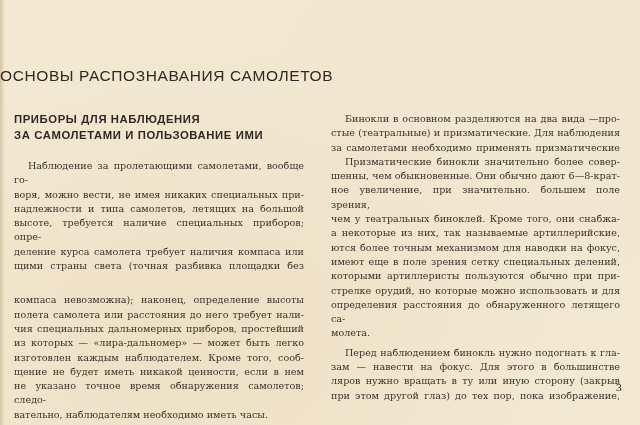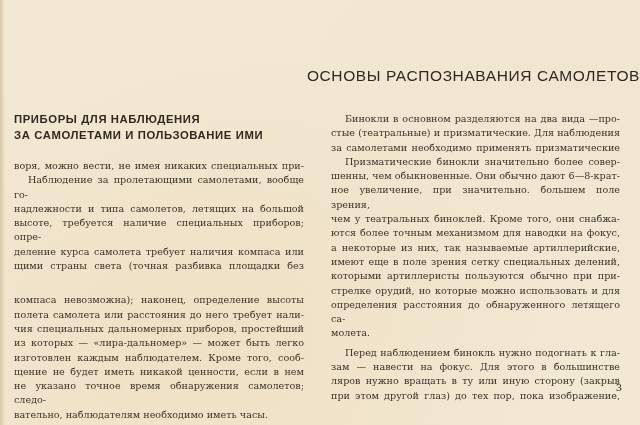--- a/index.html
+++ b/index.html
@@ -7,21 +7,21 @@
     width: 640px; height: 425px; overflow: hidden;
     background: #f3e8d2;
     background-image: radial-gradient(ellipse at 30% 80%, rgba(230,210,170,0.35), transparent 60%),
                       radial-gradient(ellipse at 90% 20%, rgba(240,228,205,0.6), transparent 60%);
     font-family: "DejaVu Serif", serif;
     color: #3a332b;
     position: relative;
   }
   .left-edge { position: absolute; left: 0; top: 0; width: 5px; height: 425px; background: linear-gradient(to right, #d6c6a6, transparent); }
   .title {
-    position: absolute; top: 67px; left: 0; width: 640px; text-align: right;
+    position: absolute; top: 67px; left: 0; width: 640px; text-align: left;
     font-family: "Liberation Sans", sans-serif; font-size: 15.5px; letter-spacing: 0.6px;
     color: #2f2923;
   }
   .col { position: absolute; font-size: 9.6px; line-height: 14.3px; text-align: justify; }
   .col-left { left: 14px; top: 108px; width: 290px; }
   .col-right { left: 331px; top: 112px; width: 289px; }
   .section-heading {
     font-family: "Liberation Sans", sans-serif; font-weight: bold; 
     font-size: 11.3px; line-height: 16px; letter-spacing: 0.6px; color: #2f2923;
     margin-bottom: 16px; padding-top: 3px;
@@ -38,22 +38,22 @@
 <div class="left-edge"></div>
 
 <div class="title">ОСНОВЫ РАСПОЗНАВАНИЯ САМОЛЕТОВ</div>
 
 <div class="col col-left">
   <div class="section-heading">
     <div>ПРИБОРЫ ДЛЯ НАБЛЮДЕНИЯ</div>
     <div>ЗА САМОЛЕТАМИ И ПОЛЬЗОВАНИЕ ИМИ</div>
   </div>
   <div class="p" id="lp0">
+      <span class="line">Наблюдение за пролетающими самолетами, вообще го-</span>
       <span class="line" style="text-indent: 0px;">воря, можно вести, не имея никаких специальных при-</span>
-      <span class="line">Наблюдение за пролетающими самолетами, вообще го-</span>
       <span class="line" style="text-indent: 0px;">надлежности и типа самолетов, летящих на большой</span>
       <span class="line" style="text-indent: 0px;">высоте, требуется наличие специальных приборов; опре-</span>
       <span class="line" style="text-indent: 0px;">деление курса самолета требует наличия компаса или</span>
       <span class="line" style="text-indent: 0px;">щими страны света (точная разбивка площадки без</span>
       <span class="line" style="text-indent: 0px; margin-top: 20px;">компаса невозможна); наконец, определение высоты</span>
       <span class="line" style="text-indent: 0px;">полета самолета или расстояния до него требует нали-</span>
       <span class="line" style="text-indent: 0px;">чия специальных дальномерных приборов, простейший</span>
       <span class="line" style="text-indent: 0px;">из которых — «лира-дальномер» — может быть легко</span>
       <span class="line" style="text-indent: 0px;">изготовлен каждым наблюдателем. Кроме того, сооб-</span>
       <span class="line" style="text-indent: 0px;">щение не будет иметь никакой ценности, если в нем</span>
@@ -67,22 +67,22 @@
   <div class="p" id="rp0">
       <span class="line">Бинокли в основном разделяются на два вида —про-</span>
       <span class="line" style="text-indent: 0px;">стые (театральные) и призматические. Для наблюдения</span>
       <span class="line" style="text-indent: 0px;">за самолетами необходимо применять призматические</span>
     </div>
   <div class="p" id="rp1">
       <span class="line">Призматические бинокли значительно более совер-</span>
       <span class="line" style="text-indent: 0px;">шенны, чем обыкновенные. Они обычно дают 6—8-крат-</span>
       <span class="line" style="text-indent: 0px;">ное увеличение, при значительно. большем поле зрения,</span>
       <span class="line" style="text-indent: 0px;">чем у театральных биноклей. Кроме того, они снабжа-</span>
+      <span class="line" style="text-indent: 0px;">а некоторые из них, так называемые артиллерийские,</span>
       <span class="line" style="text-indent: 0px;">ются более точным механизмом для наводки на фокус,</span>
-      <span class="line" style="text-indent: 0px;">а некоторые из них, так называемые артиллерийские,</span>
       <span class="line" style="text-indent: 0px;">имеют еще в поле зрения сетку специальных делений,</span>
       <span class="line" style="text-indent: 0px;">которыми артиллеристы пользуются обычно при при-</span>
       <span class="line" style="text-indent: 0px;">стрелке орудий, но которые можно использовать и для</span>
       <span class="line" style="text-indent: 0px;">определения расстояния до обнаруженного летящего са-</span>
       <span class="line last" style="text-indent: 0px;">молета.</span>
     </div>
   <div class="p" style="margin-top:5px">
     <span class="line">Перед наблюдением бинокль нужно подогнать к гла-</span>
     <span class="line" style="text-indent: 0px;">зам — навести на фокус. Для этого в большинстве</span>
     <span class="line" style="text-indent:0">ляров нужно вращать в ту или иную сторону (закрыв</span>

